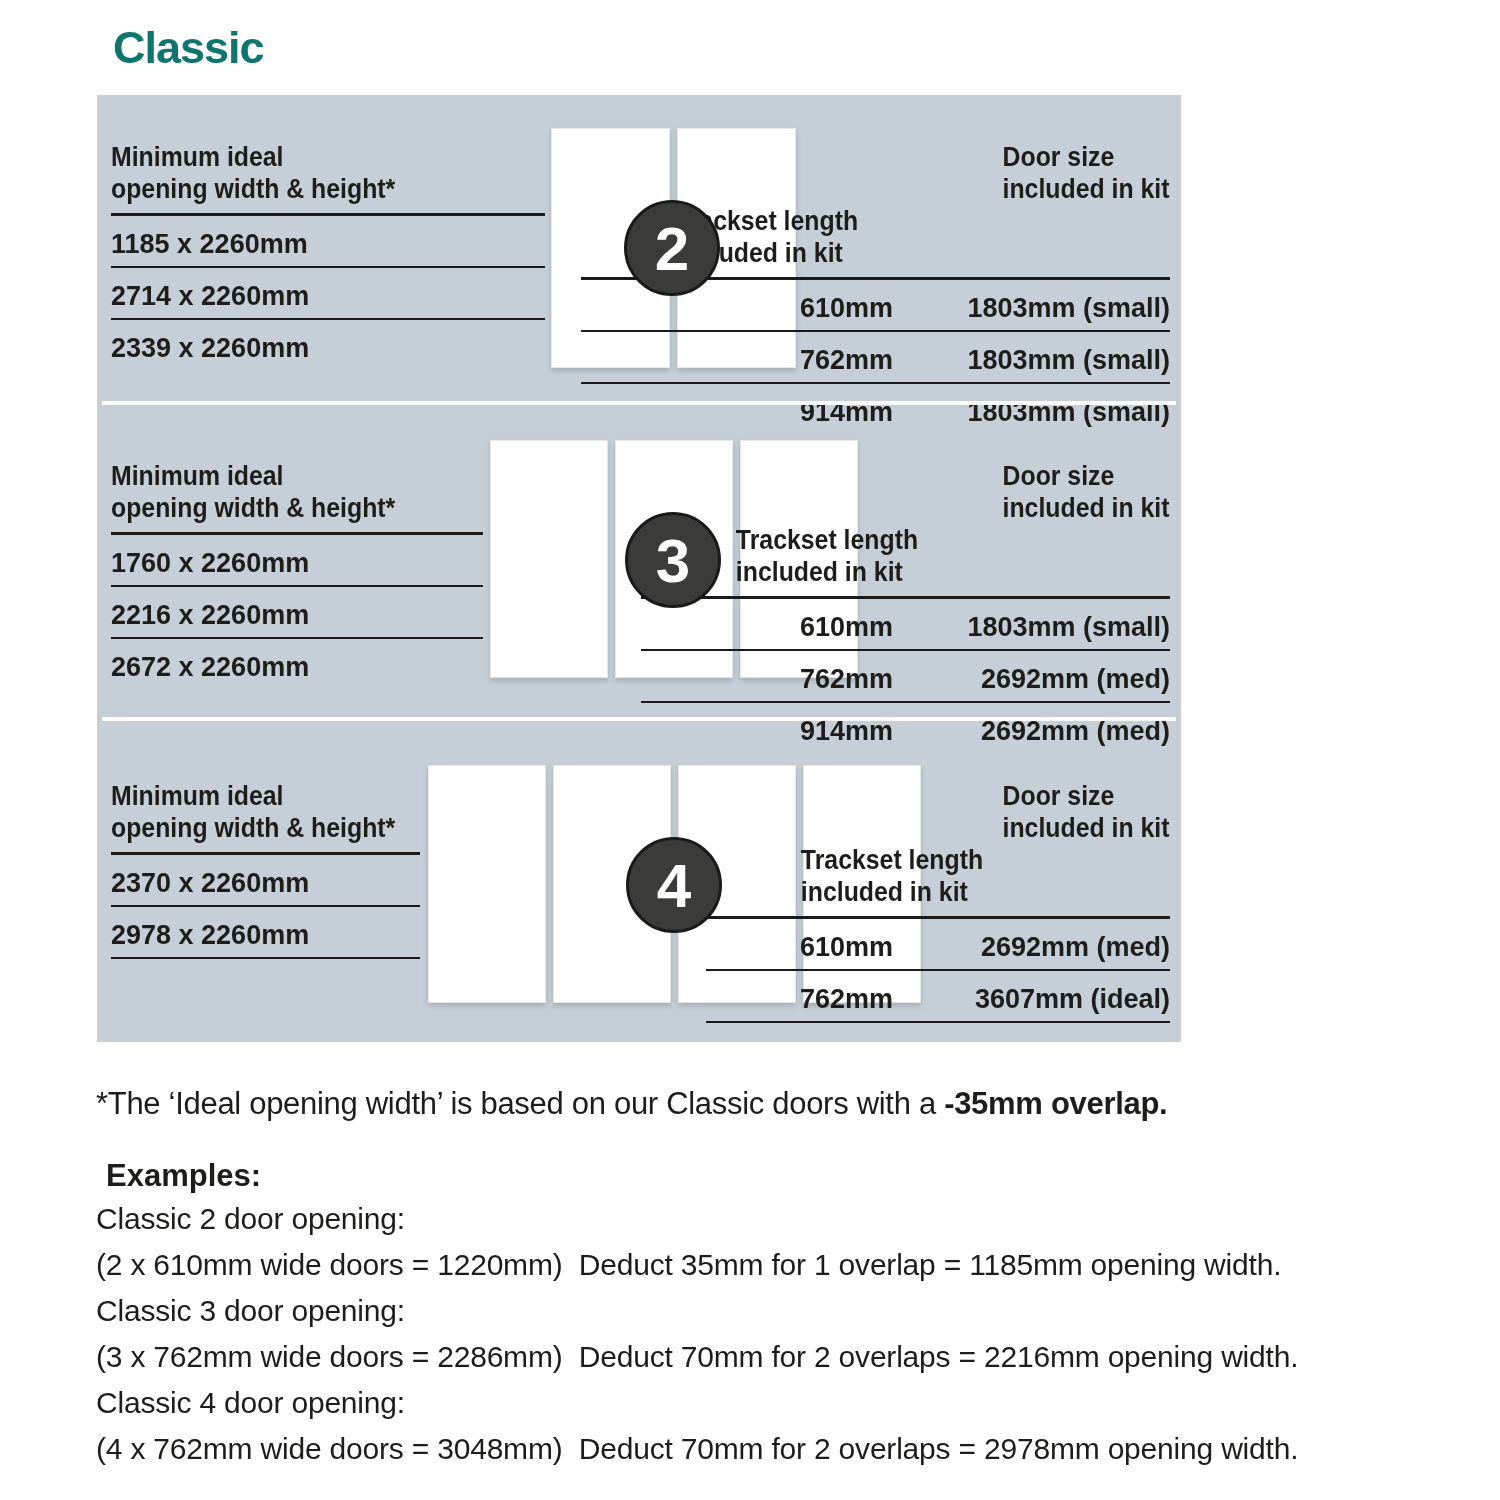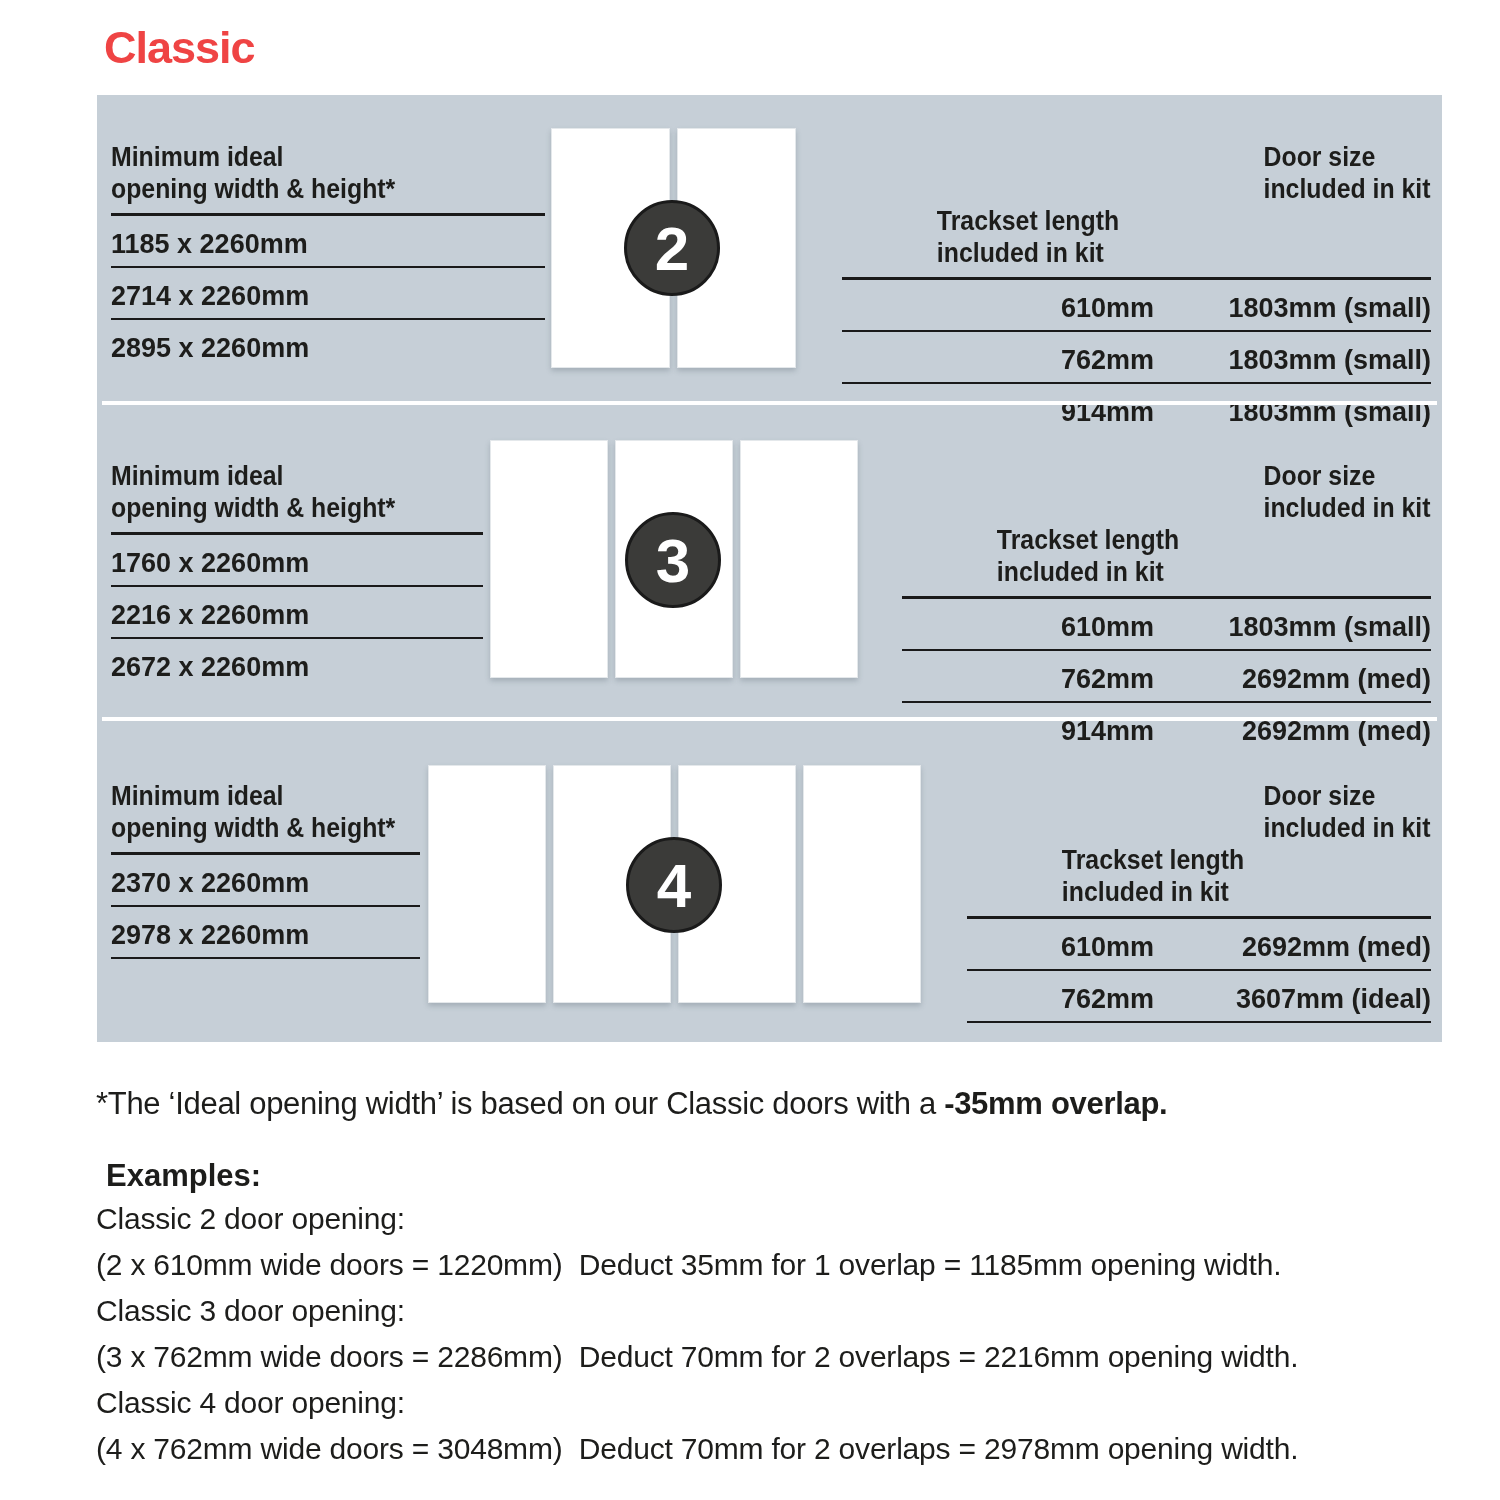--- a/index.html
+++ b/index.html
@@ -5,24 +5,24 @@
   :root{
     --panel-bg:#c6cfd7; --text:#1d1d1b; --rule:#1a1a1a;
     --badge-bg:#3b3b39; --badge-border:#1a1a1a;
     --door-fill:#ffffff; --door-border:#e4e8eb;
   }
   *{margin:0;padding:0;box-sizing:border-box;}
   html,body{background:#fff;}
   body{font-family:"Liberation Sans","DejaVu Sans",sans-serif;color:var(--text);}
   .page{position:relative;width:1500px;height:1500px;background:#fff;overflow:hidden;}
 
-  .title{position:absolute;left:104px;top:22px;font-size:45px;font-weight:bold;
-         letter-spacing:-1px;color:#ef4444;}
-
-  .panel{position:absolute;left:97px;top:95px;width:1345px;height:947px;
+  .title{position:absolute;left:113px;top:22px;font-size:45px;font-weight:bold;
+         letter-spacing:-1px;color:#0f766e;}
+
+  .panel{position:absolute;left:97px;top:95px;width:1084px;height:947px;
          background:var(--panel-bg);}
 
   .sep{position:absolute;left:5px;right:5px;height:4px;background:#ffffff;}
   .sep.sep1{top:306px;} .sep.sep2{top:622px;}
 
   .section{position:absolute;left:0;width:100%;}
   .s1{top:0;height:306px;} .s2{top:310px;height:312px;} .s3{top:626px;height:321px;}
 
   
   .left-col{position:absolute;left:14px;top:0;}
@@ -80,21 +80,21 @@
     <div class="section s1">
       <div class="left-col">
         <div class="col-head">
           <div class="cond-l">
             <div class="hline">Minimum ideal</div>
             <div class="hline">opening width &amp; height*</div>
           </div>
         </div>
         <div class="row">1185 x 2260mm</div>
         <div class="row">2714 x 2260mm</div>
-        <div class="row no-line">2895 x 2260mm</div>
+        <div class="row no-line">2339 x 2260mm</div>
       </div>
 
       <div class="door" style="left:454px;"></div>
       <div class="door" style="left:580px;"></div>
       <div class="badge">2</div>
 
       <div class="right-col">
         <div class="col-head rt-head">
           <div class="head-a">
             <span class="cond-r">

